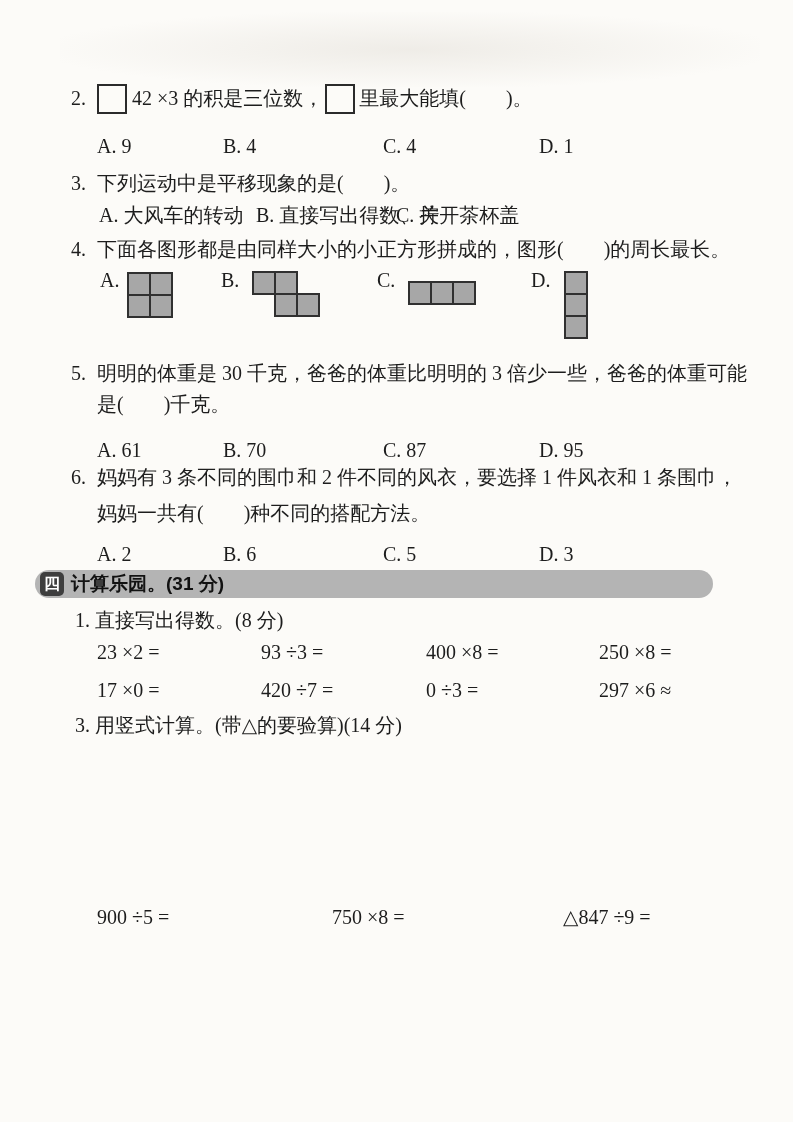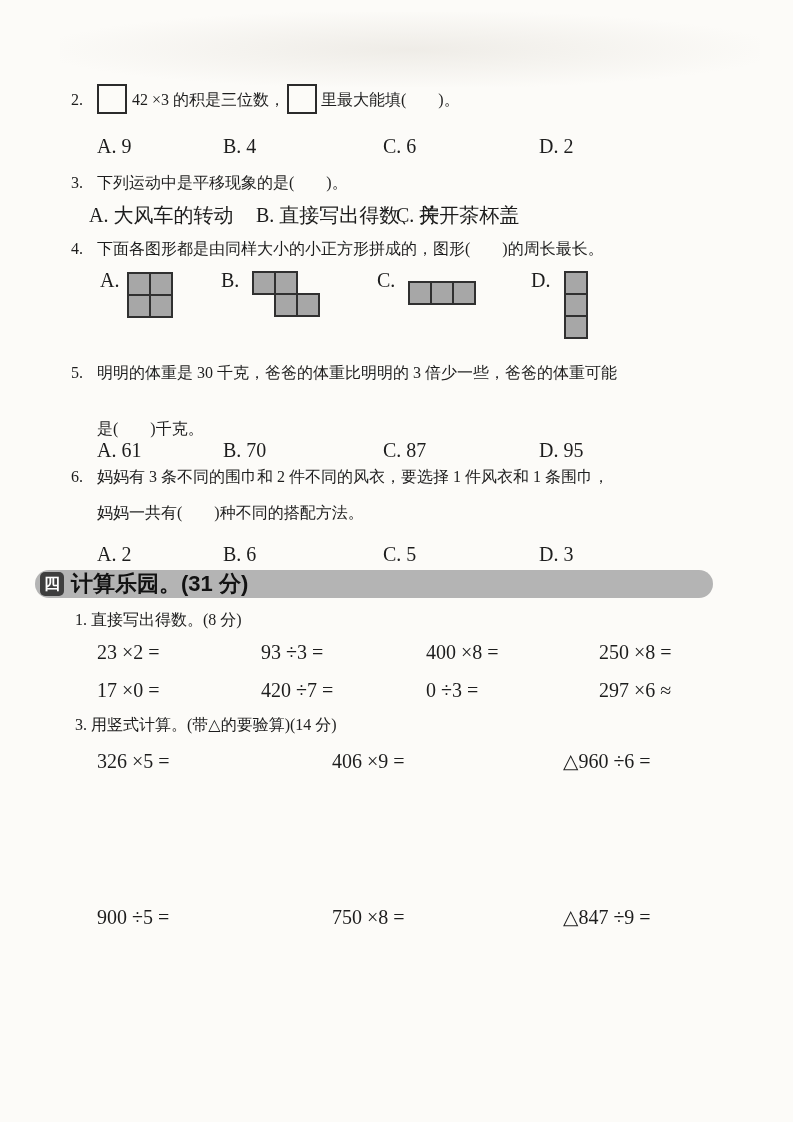--- a/index.html
+++ b/index.html
@@ -12,33 +12,33 @@
     color:#1d1d1d;
     overflow:hidden;
   }
   .top-wash{
     position:absolute;left:60px;top:12px;width:700px;height:75px;
     background:radial-gradient(ellipse at 50% 50%, rgba(208,202,192,0.30), rgba(208,202,192,0.0) 75%);
     pointer-events:none;
   }
   .line{
     position:absolute;left:71px;
-    font-size:16px;line-height:26px;white-space:nowrap;
+    font-size:20px;line-height:26px;white-space:nowrap;
   }
   .qnum{display:inline-block;width:26px;}
   .blank-box{
     display:inline-block;width:30px;height:30px;
     border:2px solid #2b2b2b;box-sizing:border-box;
     vertical-align:-9px;margin-right:5px;background:#fcfbf8;
   }
   .blank-box.second{margin-left:2px;margin-right:4px;}
   .opts-row{position:absolute;left:0;top:0;width:793px;height:26px;font-size:20px;line-height:26px;}
   .opts-row span{position:absolute;white-space:nowrap;}
   .q2cols .o1{left:97px}.q2cols .o2{left:223px}.q2cols .o3{left:383px}.q2cols .o4{left:539px}
-  .q3cols .o1{left:89px}.q3cols .o2{left:256px}.q3cols .o3{left:396px}.q3cols .o4{left:550px}
+  .q3cols .o1{left:99px}.q3cols .o2{left:256px}.q3cols .o3{left:396px}.q3cols .o4{left:550px}
   .indent{left:97px;}
   
   .shape-label{position:absolute;font-size:20px;line-height:26px;}
   .shape{position:absolute;}
   .cell{
     position:absolute;width:24px;height:24px;box-sizing:border-box;
     background:#a7a7a7;border:2px solid #303030;
   }
   
   .sec-bar{
@@ -47,21 +47,21 @@
   }
   .sec-badge{
     position:absolute;left:5px;top:2px;width:24px;height:24px;
     background:#3e3e3e;border-radius:5px;color:#ffffff;
     font-family:"Liberation Sans","DejaVu Sans",sans-serif;
     font-weight:bold;font-size:16px;line-height:24px;text-align:center;
   }
   .sec-title{
     position:absolute;left:36px;top:0;height:28px;line-height:28px;
     font-family:"Liberation Sans","DejaVu Sans",sans-serif;
-    font-weight:bold;font-size:22px;color:#121212;white-space:nowrap;
+    font-weight:bold;font-size:19px;color:#121212;white-space:nowrap;
   }
   .calc-row{position:absolute;left:0;width:793px;height:26px;font-size:20px;line-height:26px;}
   .calc-row span{position:absolute;white-space:nowrap;text-align:center;}
   .c41{left:97px}.c42{left:261px}.c43{left:426px}.c44{left:599px}
   .c31{left:97px}.c32{left:332px}.c33{left:563px}
   .footer{
     position:absolute;left:0;top:1062px;width:793px;
     text-align:center;font-size:18px;color:#aba8a5;
     font-family:"Liberation Sans","DejaVu Sans",sans-serif;
     white-space:nowrap;
@@ -73,22 +73,22 @@
 <div class="page">
 
   <div class="top-wash"></div>
 
   <div class="line" style="top:84px">
     <span class="qnum">2.</span><span class="blank-box"></span><span>42 ×3 的积是三位数，</span><span class="blank-box second"></span><span>里最大能填(　　)。</span>
   </div>
   <div class="opts-row q2cols" style="top:133px">
     <span class="o1">A. 9</span>
     <span class="o2">B. 4</span>
-    <span class="o3">C. 6</span>
-    <span class="o4">D. 2</span>
+    <span class="o3">C. 4</span>
+    <span class="o4">D. 1</span>
   </div>
 
   <div class="line" style="top:170px">
     <span class="qnum">3.</span><span>下列运动中是平移现象的是(　　)。</span>
   </div>
   <div class="opts-row q3cols" style="top:202px">
     <span class="o1">A. 大风车的转动</span>
     <span class="o2">B. 直接写出得数、关</span>
     <span class="o3">C. 拧开茶杯盖</span>
   </div>
@@ -121,21 +121,21 @@
       <div class="shape" style="left: 564px; top: 271px;">
         <div class="cell" style="left: 0px; top: 0px;"></div>
         <div class="cell" style="left: 0px; top: 22px;"></div>
         <div class="cell" style="left: 0px; top: 44px;"></div>
       </div>
     </div>
 
   <div class="line" style="top:360px">
     <span class="qnum">5.</span><span>明明的体重是 30 千克，爸爸的体重比明明的 3 倍少一些，爸爸的体重可能</span>
   </div>
-  <div class="line indent" style="top:416px">
+  <div class="line indent" style="top:391px">
     <span>是(　　)千克。</span>
   </div>
   <div class="opts-row q2cols" style="top:437px">
     <span class="o1">A. 61</span>
     <span class="o2">B. 70</span>
     <span class="o3">C. 87</span>
     <span class="o4">D. 95</span>
   </div>
 
   <div class="line" style="top:464px">
@@ -168,25 +168,20 @@
   <div class="calc-row" style="top:677px">
     <span class="c41">17 ×0 =</span>
     <span class="c42">420 ÷7 =</span>
     <span class="c43">0 ÷3 =</span>
     <span class="c44">297 ×6 ≈</span>
   </div>
 
   <div class="line" style="top:712px;left:75px">
     <span>3. 用竖式计算。(带△的要验算)(14 分)</span>
   </div>
-  <div class="calc-row" style="top:748px">
-    <span class="c31">326 ×5 =</span>
-    <span class="c32">406 ×9 =</span>
-    <span class="c33">△960 ÷6 =</span>
-  </div>
   <div class="calc-row" style="top:904px">
     <span class="c31">900 ÷5 =</span>
     <span class="c32">750 ×8 =</span>
     <span class="c33">△847 ÷9 =</span>
   </div>
 
 
 </div>
 
 </body></html>

